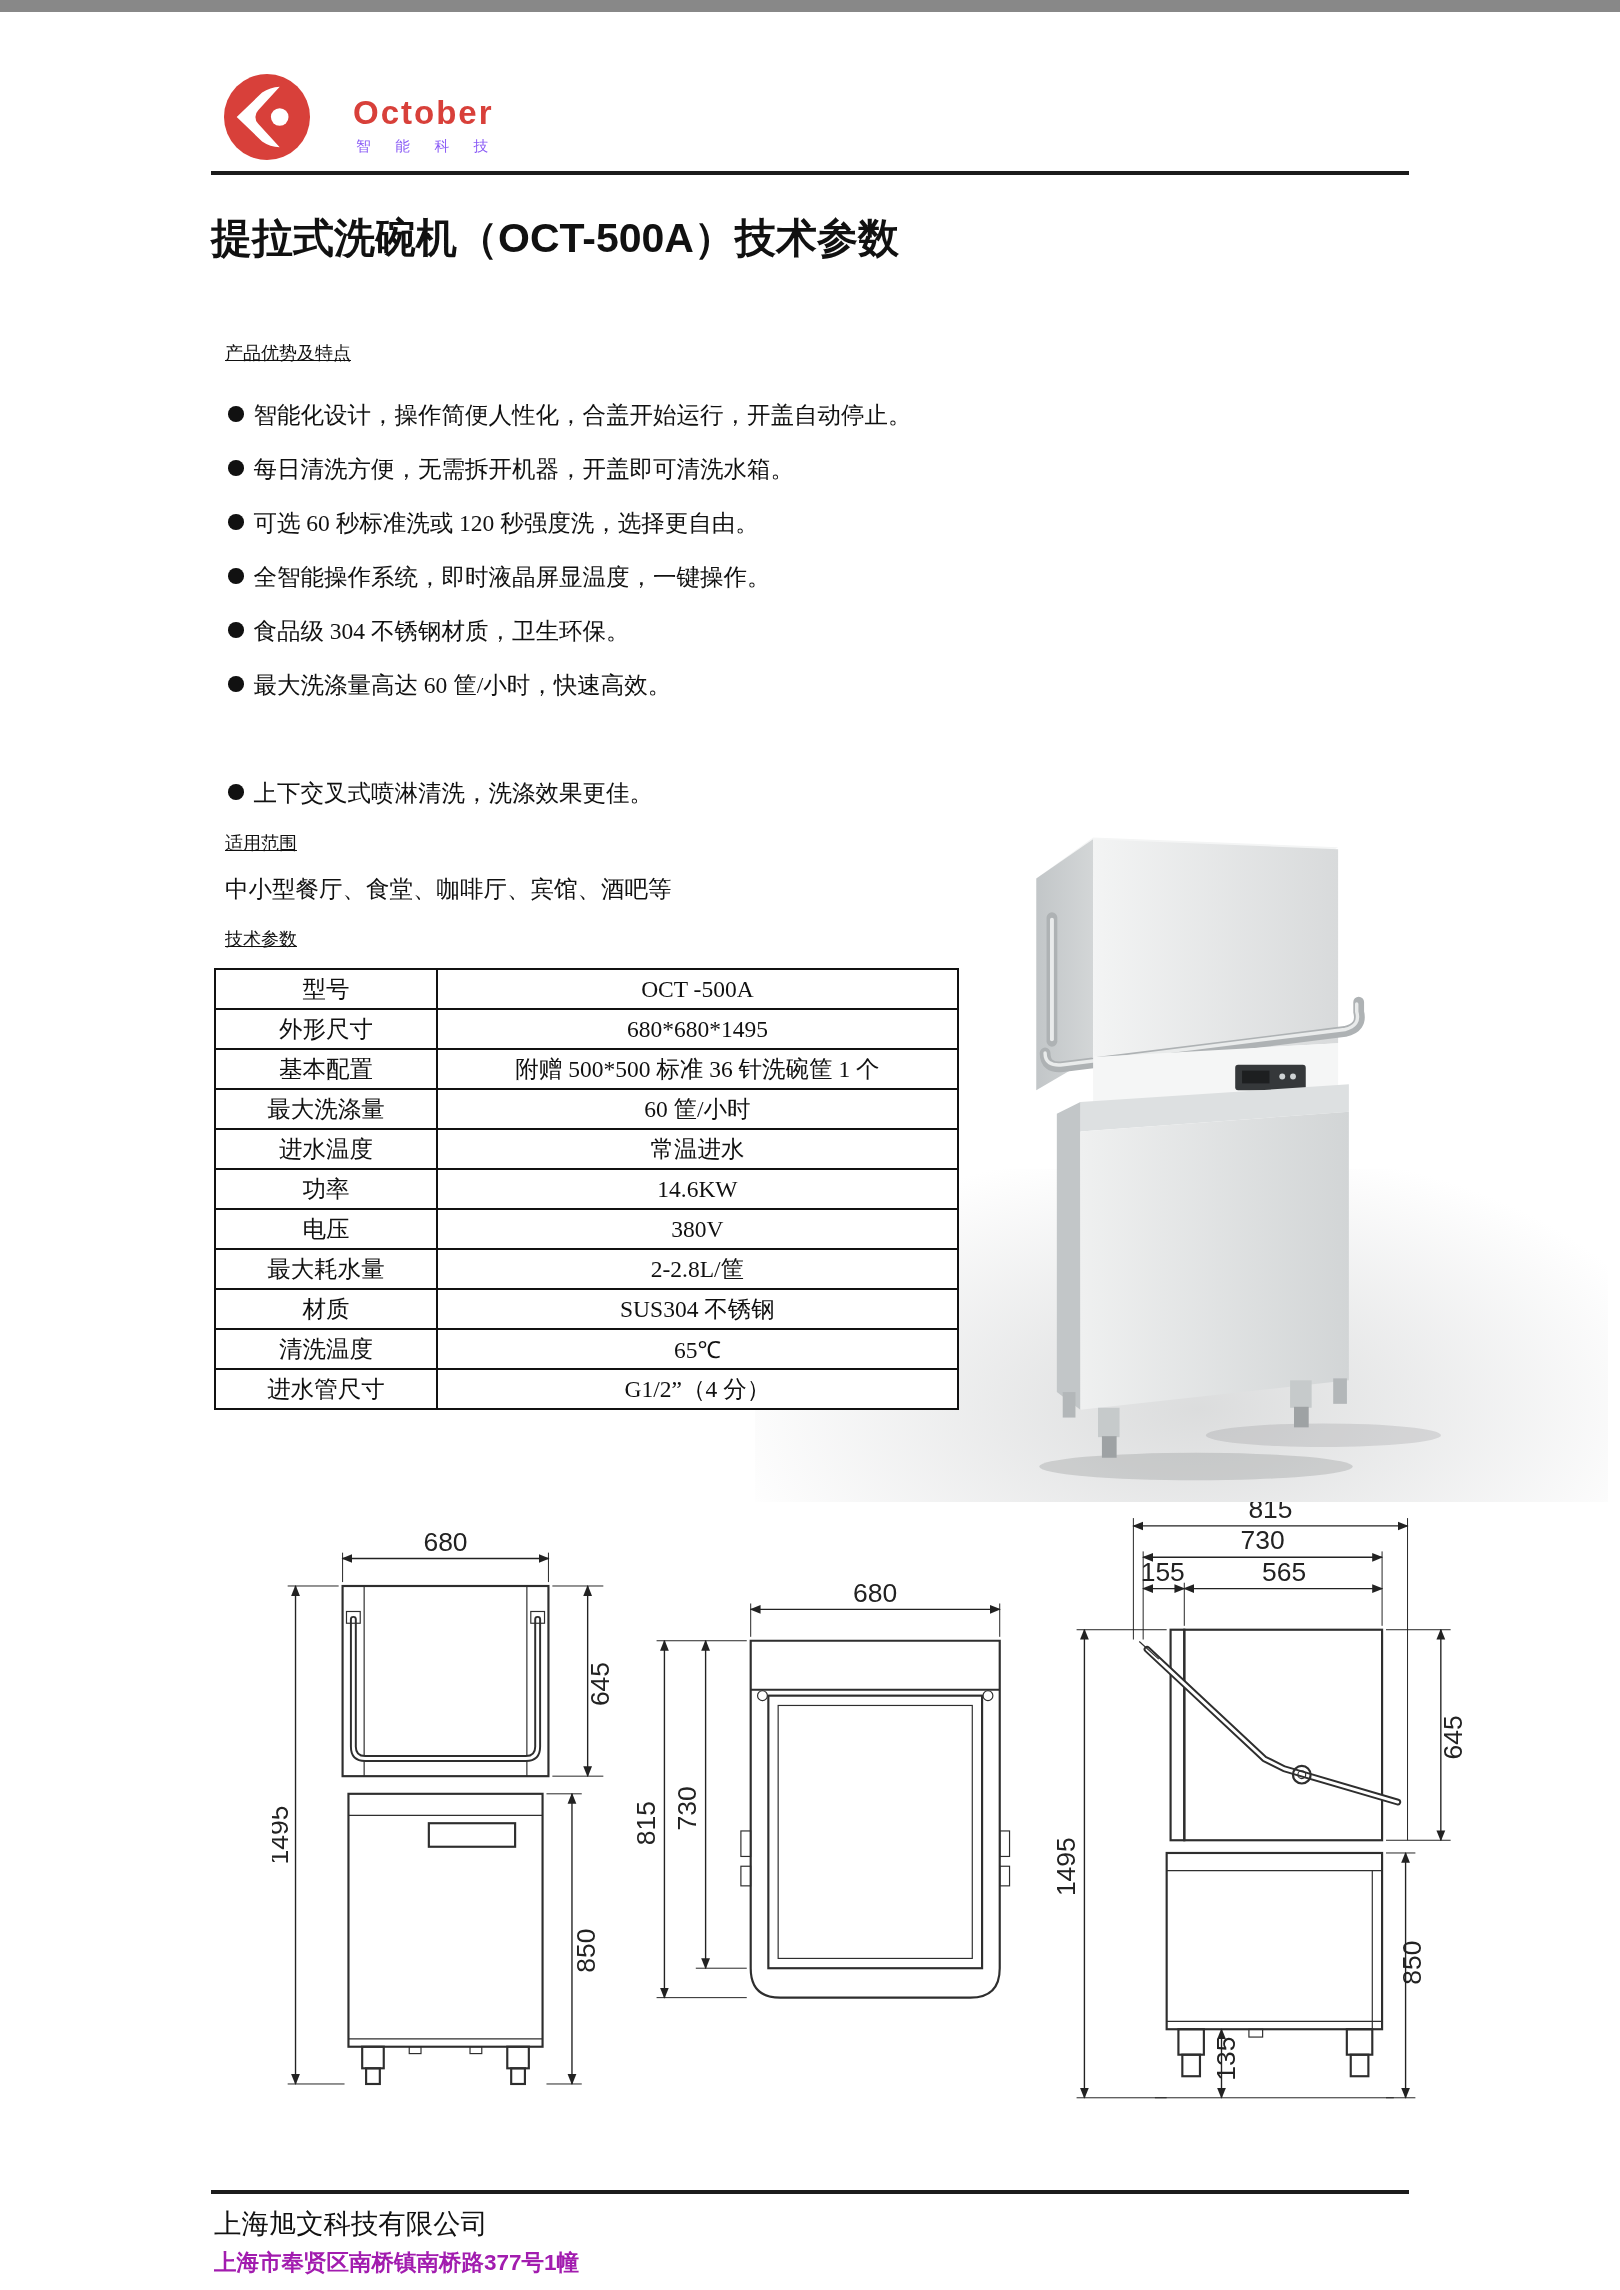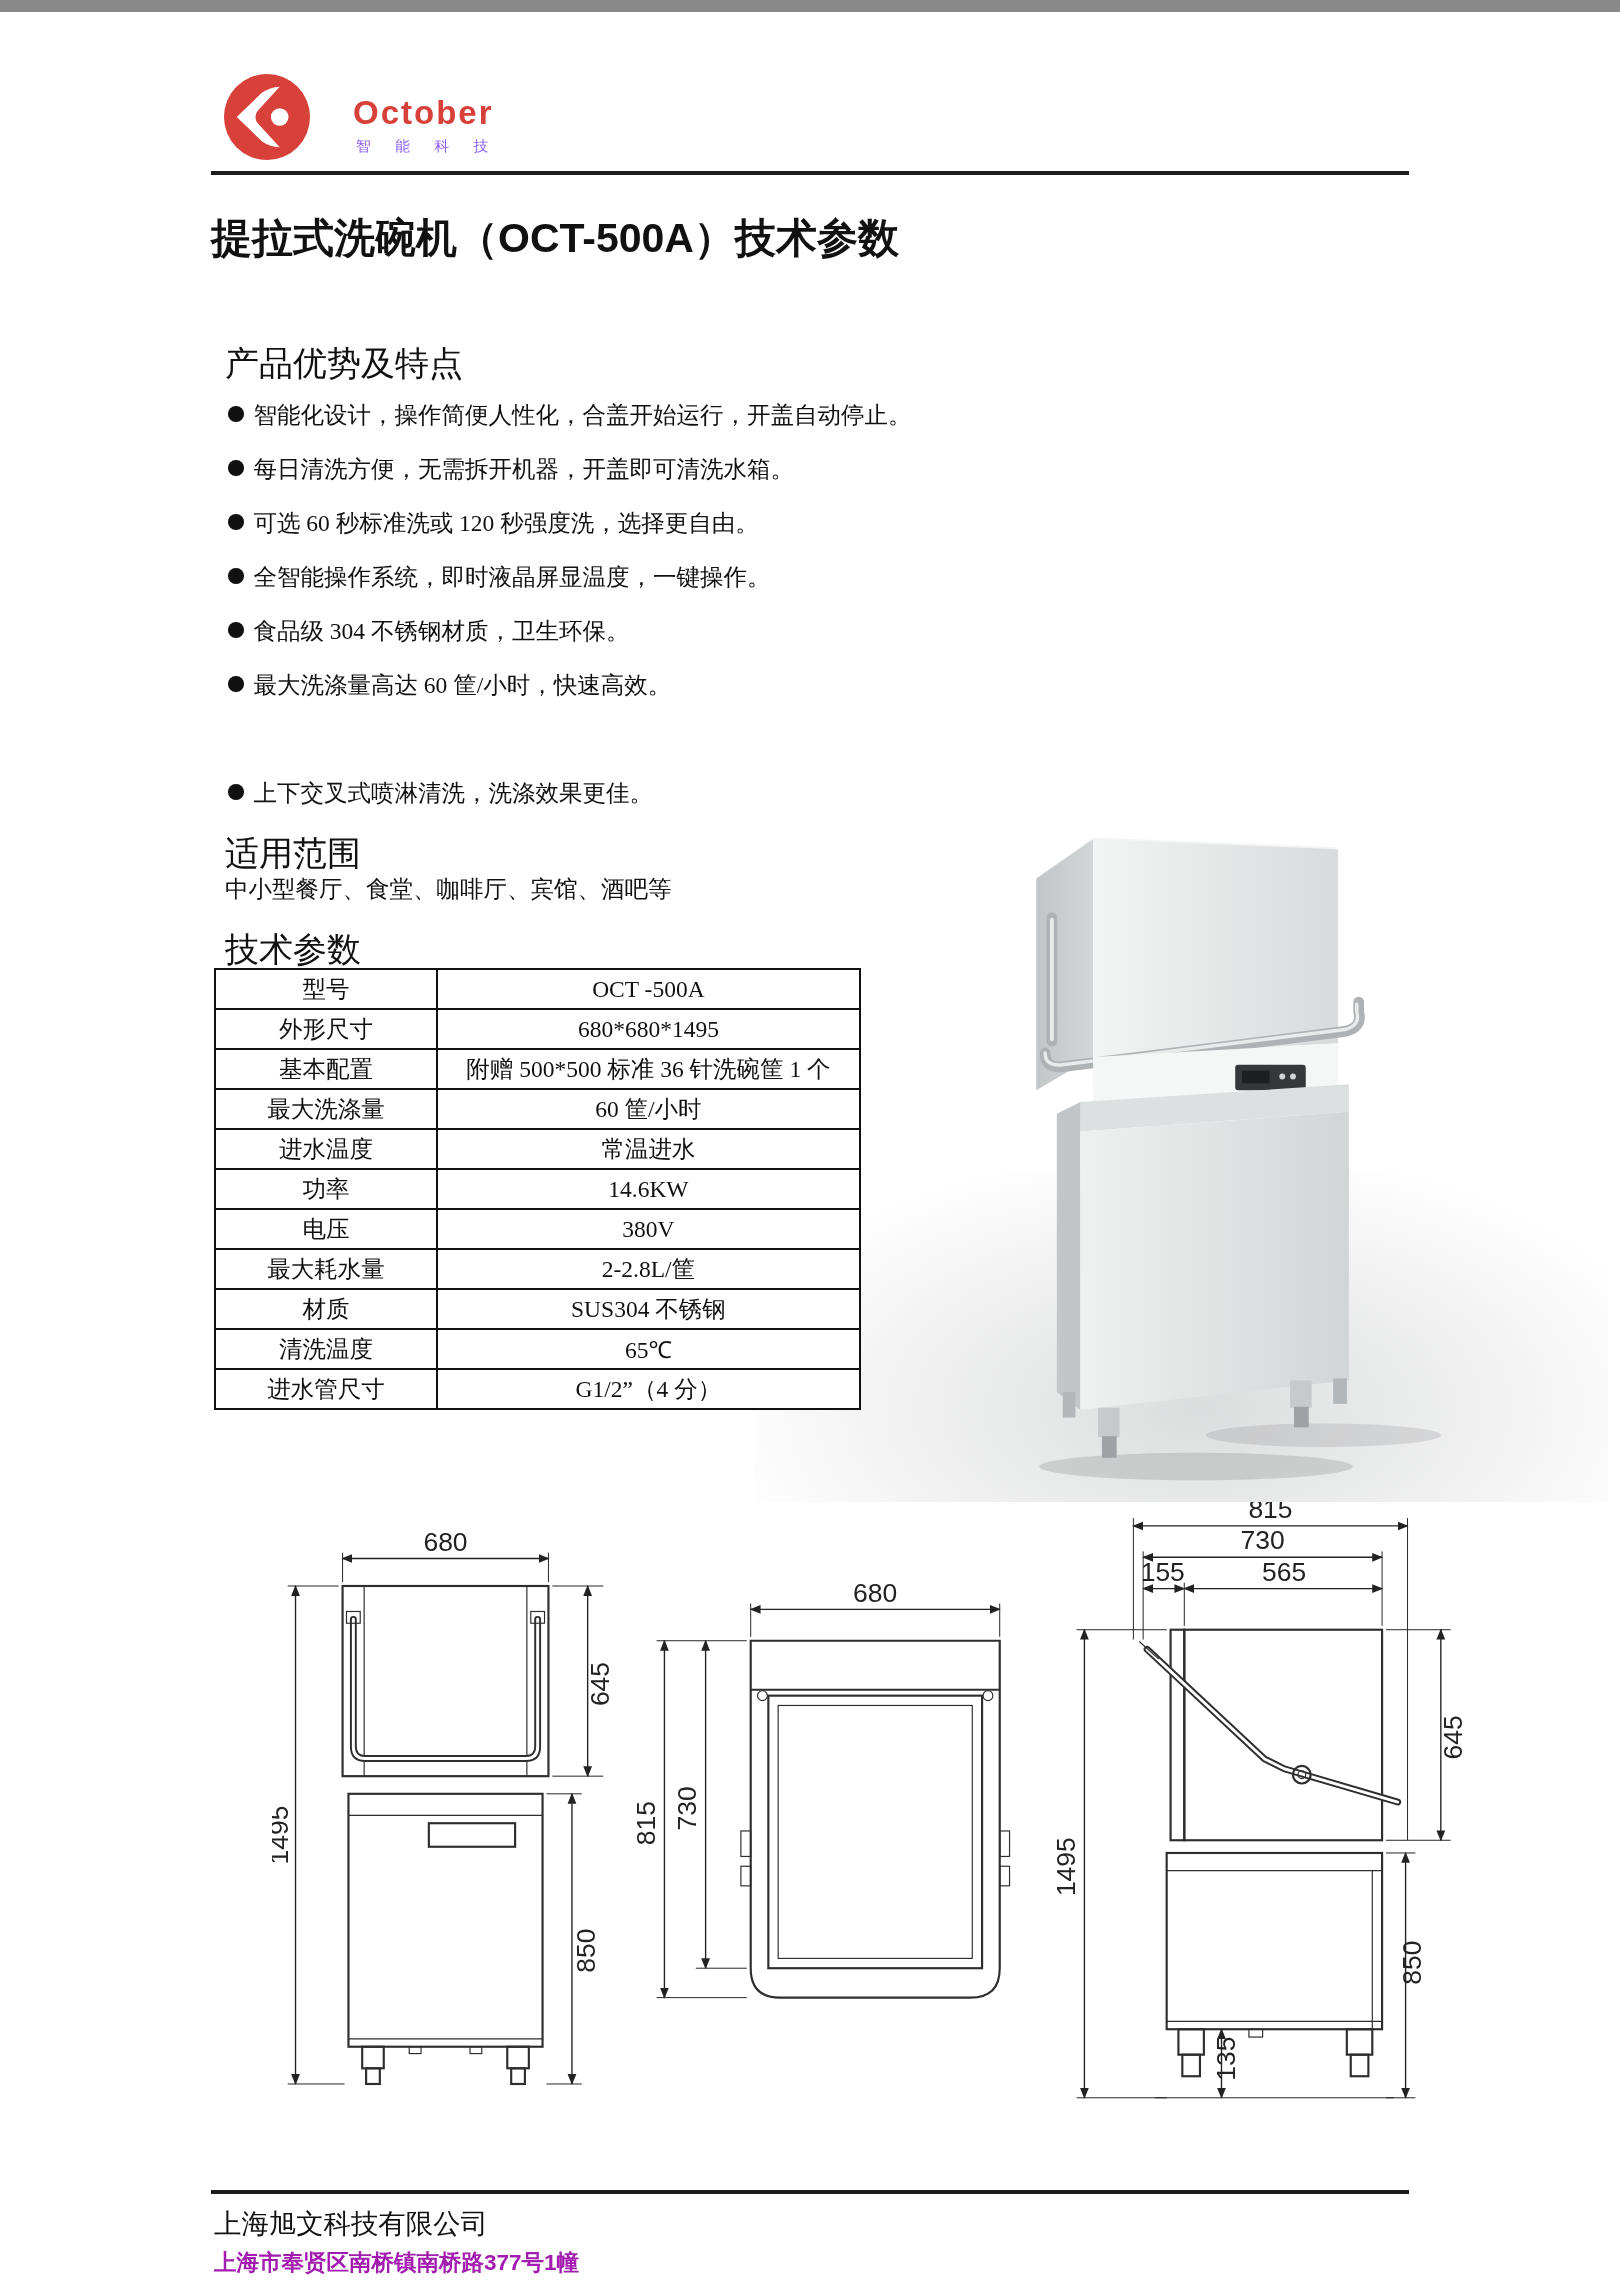--- a/index.html
+++ b/index.html
@@ -18,33 +18,33 @@
     position:absolute;left:356px;top:125px;font-family:"Liberation Sans",sans-serif;
     font-size:14.7px;color:#8b5cf6;letter-spacing:24.5px;white-space:nowrap;
   }
   .header-rule{position:absolute;left:211px;top:159px;width:1198px;height:3.9px;background:#1c1c1c;}
   
   .doc-title{
     position:absolute;left:211px;top:199px;width:1198px;text-align:left;
     font-family:"Liberation Sans",sans-serif;font-weight:bold;font-size:41px;color:#111;
   }
   
-  .sec-heading{position:absolute;font-size:34px;color:#111;}
+  .sec-heading{position:absolute;font-size:18px;color:#111;text-decoration:underline;}
   .features-heading{left:225px;top:329px;}
   .scope-heading{left:225px;top:819px;}
   .specs-heading{left:225px;top:915px;}
   .feature-row{position:absolute;left:228px;width:882px;font-size:23.5px;white-space:nowrap;}
   .feature-row .dot{
     display:inline-block;width:15.7px;height:15.7px;border-radius:50%;
     background:#111;margin-right:9.8px;vertical-align:1px;
   }
   .scope-text{position:absolute;left:225px;top:861px;font-size:23.5px;}
   
   .spec-table{
-    position:absolute;left:214px;top:956px;width:647px;border-collapse:collapse;
+    position:absolute;left:214px;top:956px;width:745px;border-collapse:collapse;
     font-size:23.5px;z-index:3;background:transparent;
   }
   .spec-table td{
     border:2px solid #111;height:38px;text-align:center;padding:0 5.9px;
     background:#fff;
   }
   .spec-table{border:2.9px solid #111;}
   .spec-table td.lbl{width:208px;}
   
   .floor-wash{

